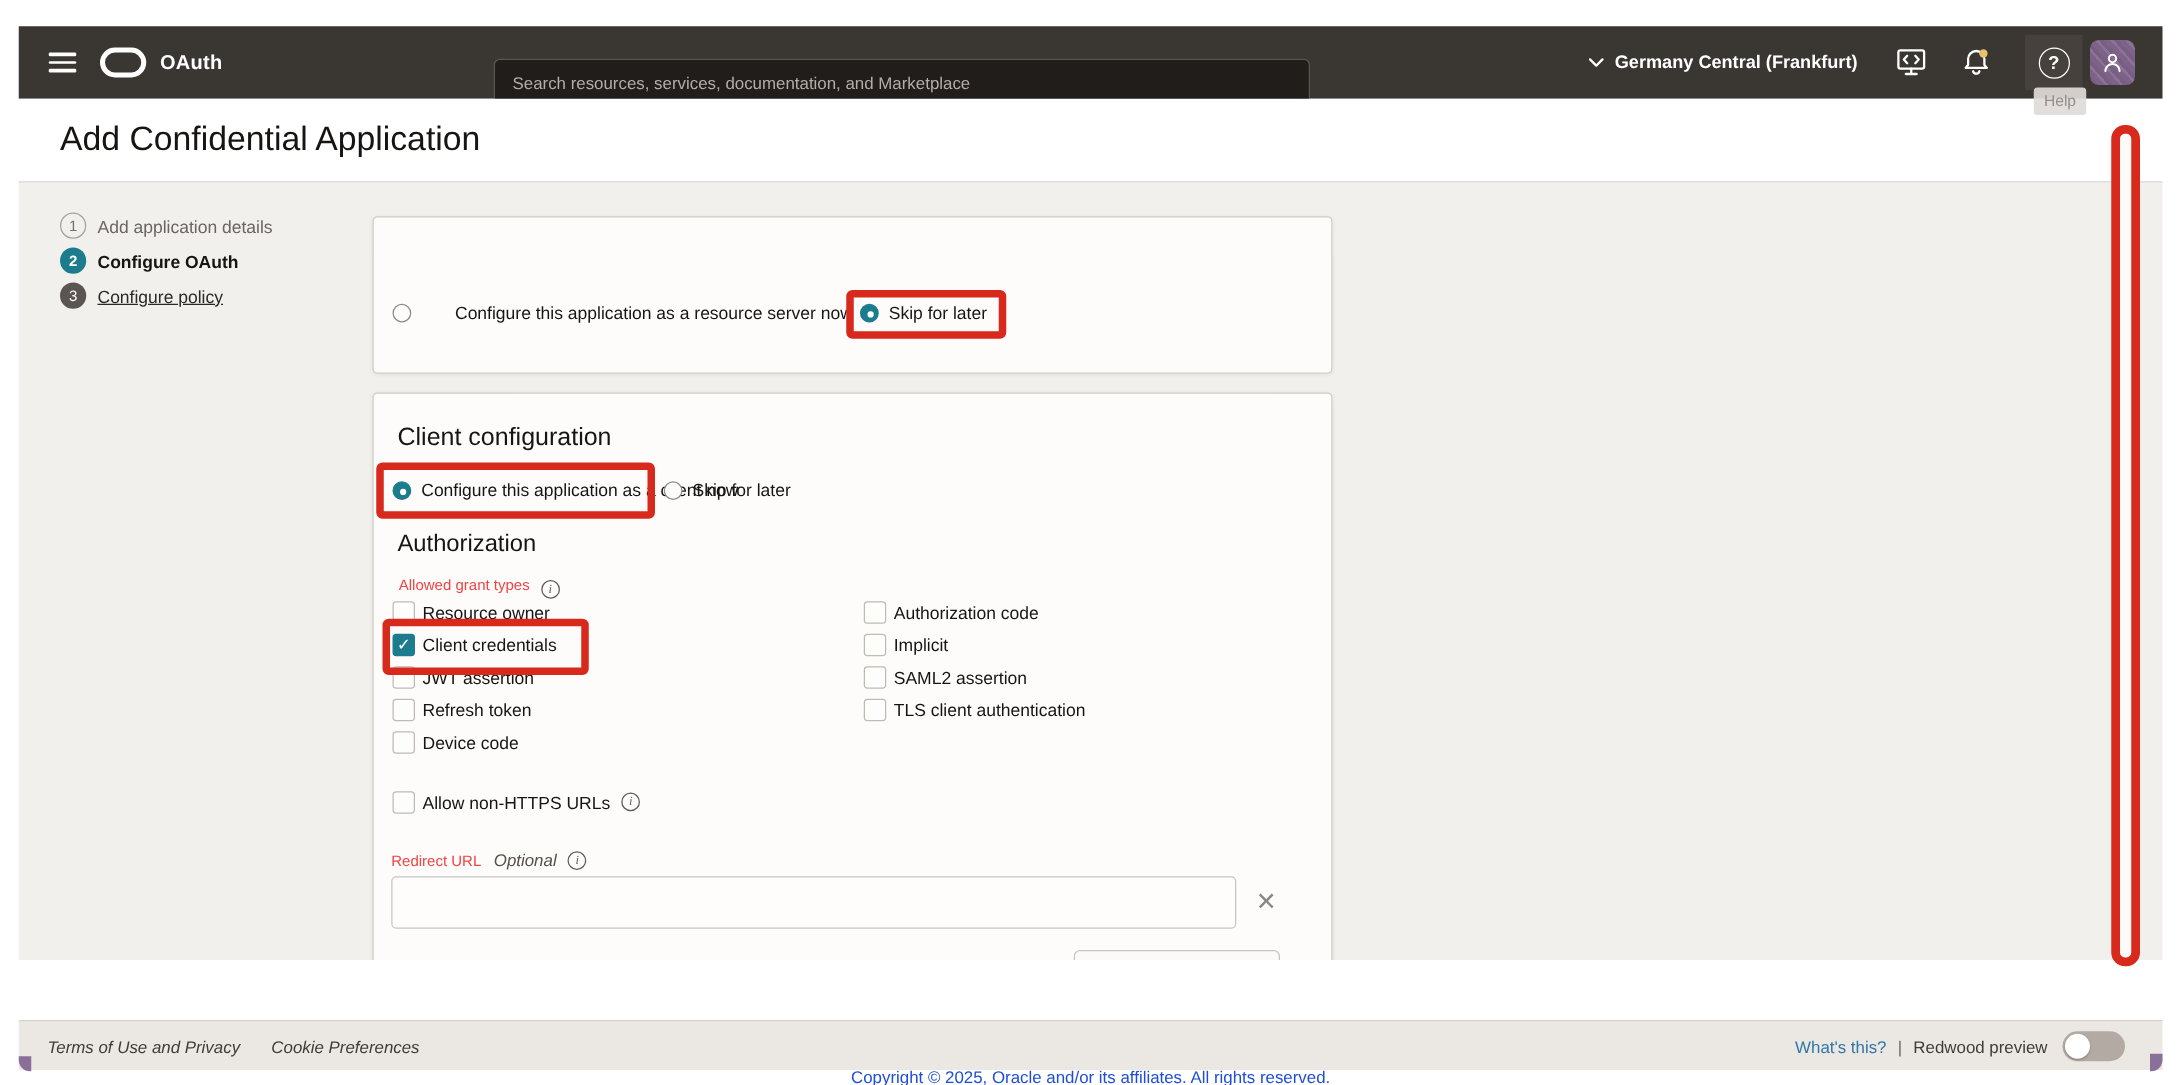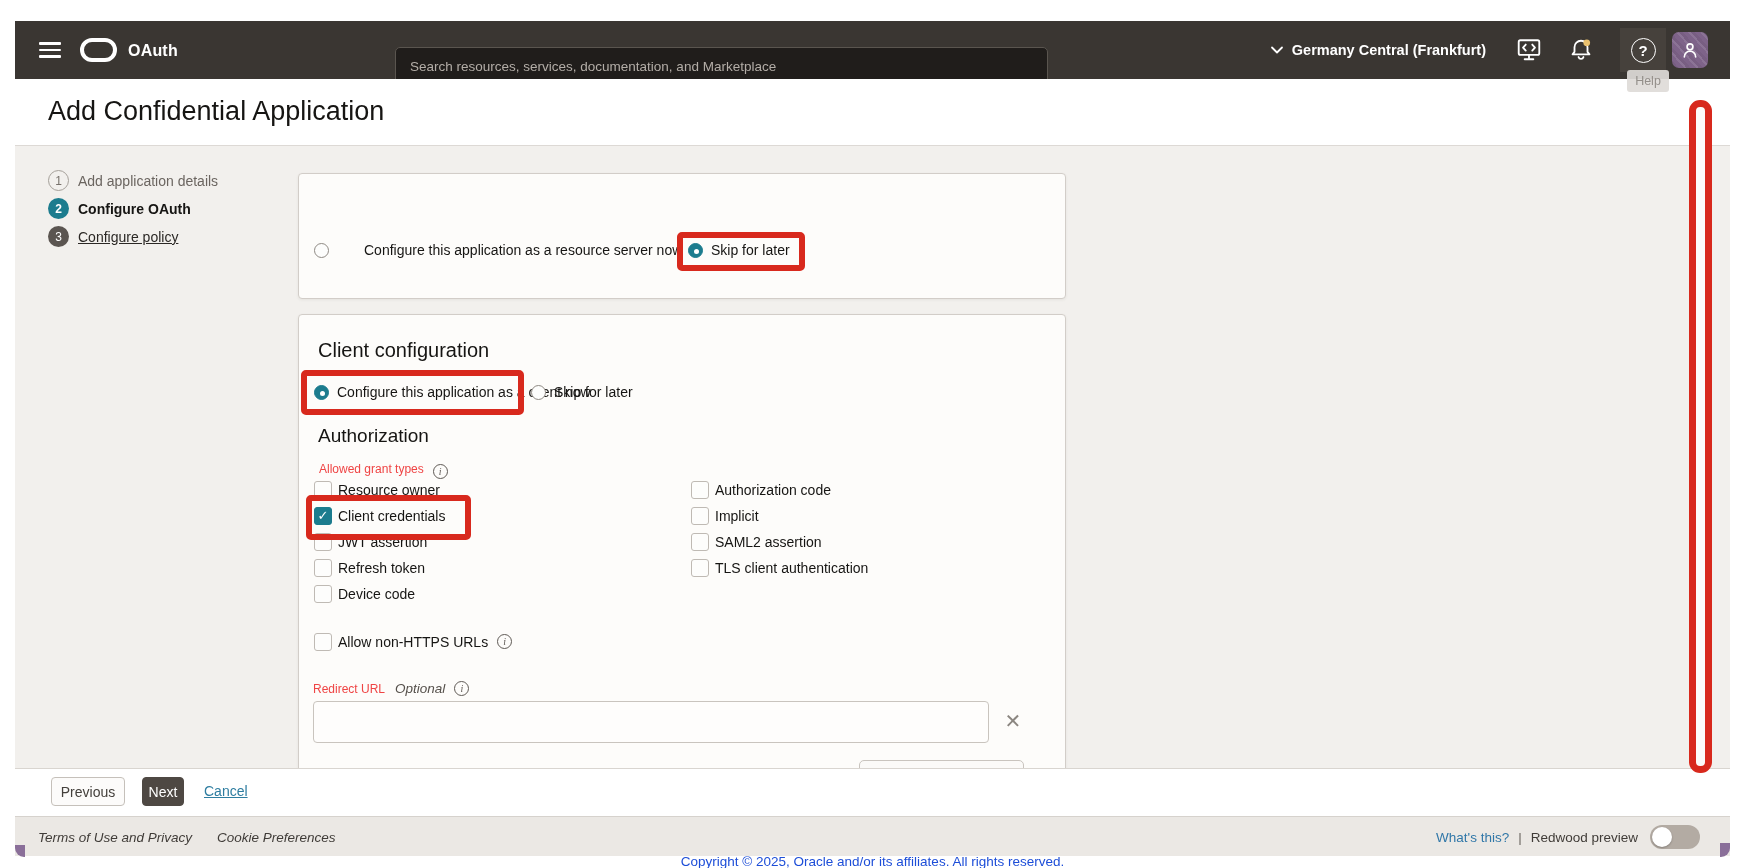--- a/index.html
+++ b/index.html
@@ -251,25 +251,20 @@
       <input class="url-input" type="text" value="" style="">
       <div class="clear-x">✕</div>
 
       <div class="partial-box"></div>
     </div>
 
   </div>
 
   <div class="anno-scrollbar"></div>
 
-  <div class="btn-strip">
-    <button class="btn btn-previous">Previous</button>
-    <button class="btn btn-next">Next</button>
-    <a class="cancel-link">Cancel</a>
-  </div>
 
   <div class="corner corner-left"></div>
   <div class="corner corner-right"></div>
   <div class="footer">
     <div class="footer-left">
       <span class="footer-link">Terms of Use and Privacy</span>
       <span class="footer-link">Cookie Preferences</span>
     </div>
     <div class="footer-copy">Copyright © 2025, Oracle and/or its affiliates. All rights reserved.</div>
     <div class="footer-right">

